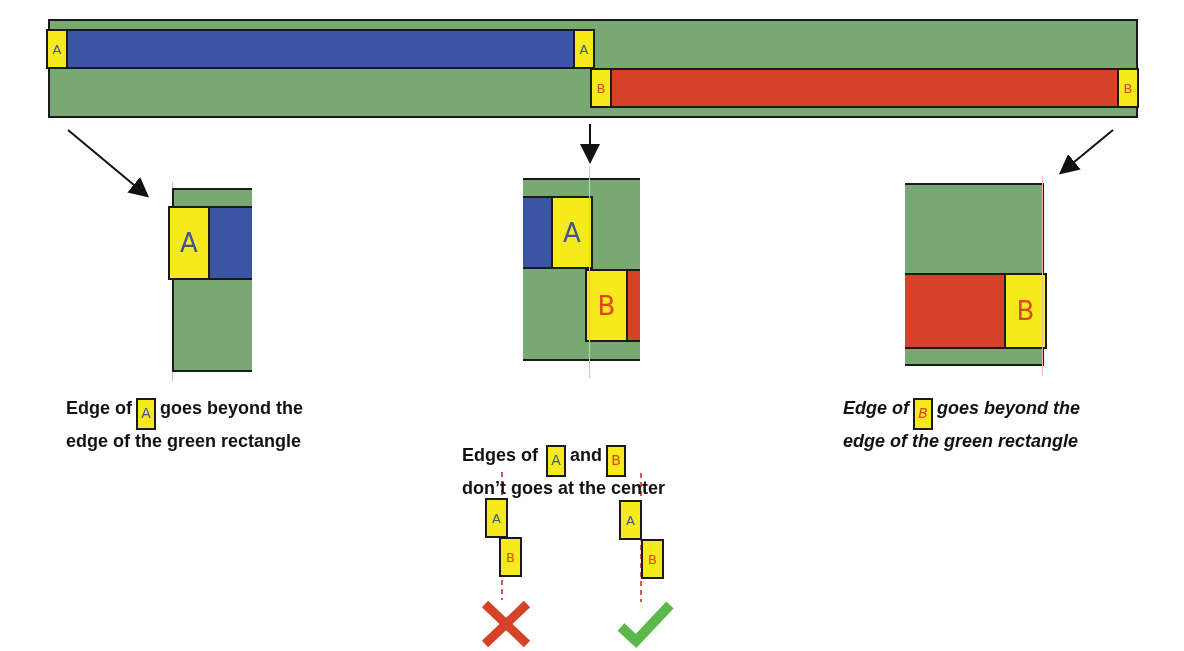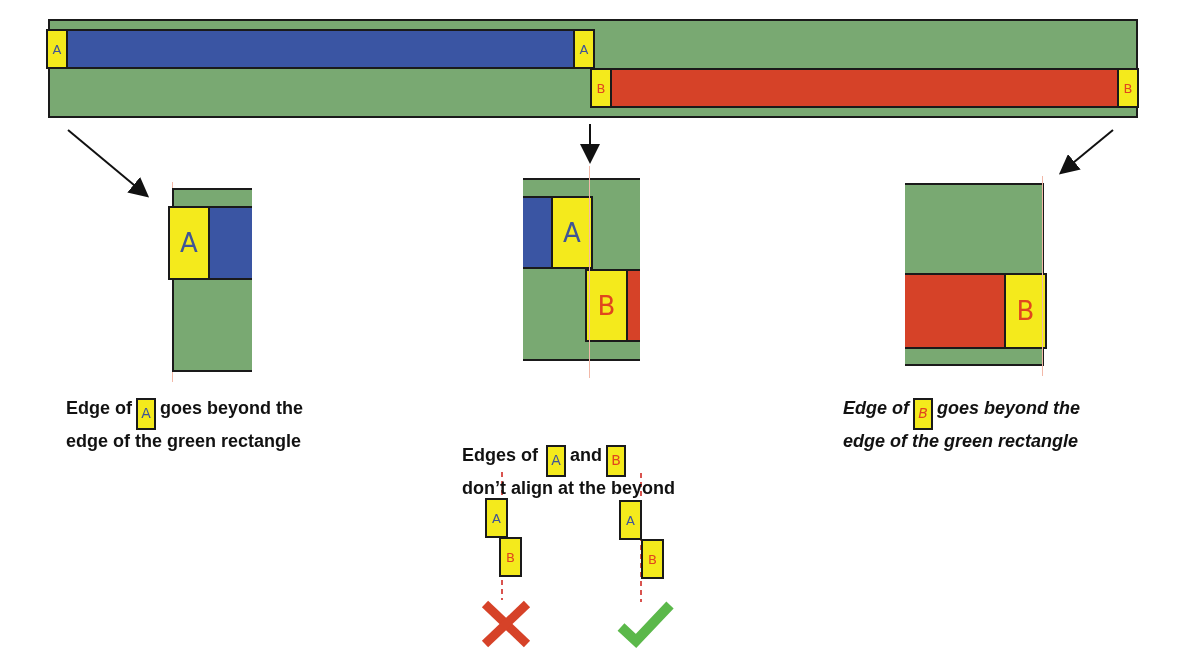--- a/index.html
+++ b/index.html
@@ -89,21 +89,21 @@
   <div>
     <span>Edge of</span><span class="itab a">A</span><span>goes beyond the</span>
   </div>
   <div>edge of the green rectangle</div>
 </div>
 
 <div class="abs caption" style="left:462px;top:397px;width:260px;margin-top:47px;">
   <div>
     <span>Edges of</span><span class="itab a" style="margin-left:8px;">A</span><span>and</span><span class="itab b">B</span>
   </div>
-  <div>don’t align at the beyond</div>
+  <div>don’t goes at the center</div>
 </div>
 
 <div class="abs caption" style="left:843px;top:397px;width:300px;font-style:italic;">
   <div>
     <span>Edge of</span><span class="itab b">B</span><span>goes beyond the</span>
   </div>
   <div>edge of the green rectangle</div>
 </div>
 
 <div class="abs tab a" style="left:485px;top:498px;width:23px;height:40px;font-size:13px;">

